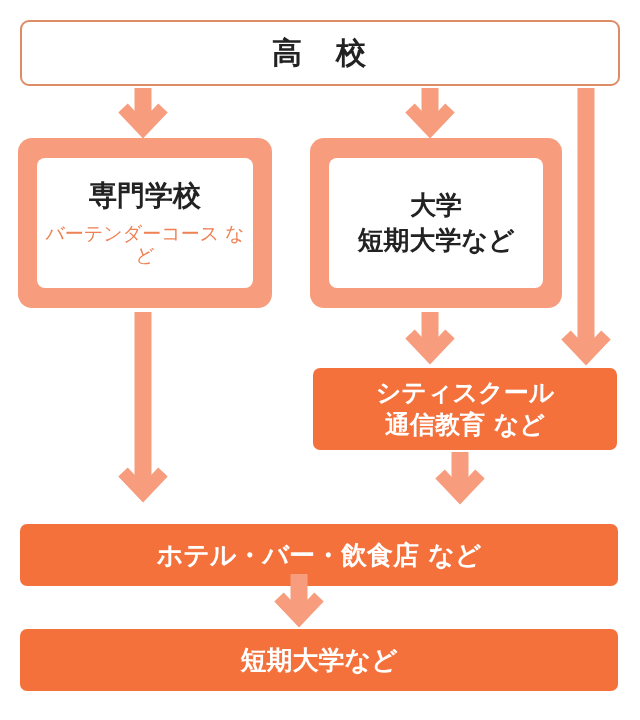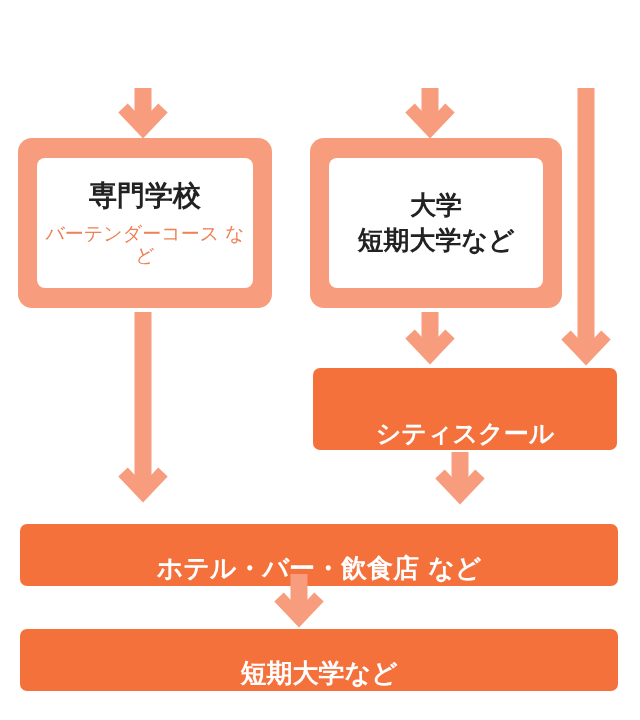--- a/index.html
+++ b/index.html
@@ -58,38 +58,41 @@
   .uni-line{
     font-size:26px;font-weight:bold;color:var(--ink);
     line-height:1.35;
   }
 
   
   .solid-box{
     background:var(--orange);
     border-radius:7px;
     display:flex;flex-direction:column;
-    align-items:center;justify-content:flex-end;
+    align-items:center;justify-content:center;
     text-align:center;
     color:#ffffff;font-weight:bold;
   }
   .city-box{left:313px;top:368px;width:304px;height:82px;font-size:25px;line-height:1.3;}
   .hotel-box{left:20px;top:524px;width:598px;height:62px;font-size:26px;}
   .bartender-box{left:20px;top:629px;width:598px;height:62px;font-size:26px;}
 
   
   .arrow{overflow:visible;display:block;}
   .a-shaft{fill:var(--salmon);}
   .a-head{fill:none;stroke:var(--salmon);stroke-width:13;stroke-linejoin:miter;}
 </style>
 </head>
 <body>
 
 <div class="canvas">
 
+  <div class="abs top-box">
+    <span>高　校</span>
+  </div>
 
   <svg class="abs arrow" style="left:118px;top:88px;" width="50" height="50" viewBox="0 0 50 50">
     <rect class="a-shaft" x="16.5" y="0" width="17" height="40"></rect>
     <path class="a-head" d="M5 20 L25 41 L45 20"></path>
   </svg>
 
   <svg class="abs arrow" style="left:405px;top:88px;" width="50" height="50" viewBox="0 0 50 50">
     <rect class="a-shaft" x="16.5" y="0" width="17" height="40"></rect>
     <path class="a-head" d="M5 20 L25 41 L45 20"></path>
   </svg>
@@ -118,20 +121,21 @@
     <path class="a-head" d="M5 160 L25 181 L45 160"></path>
   </svg>
 
   <svg class="abs arrow" style="left:405px;top:312px;" width="50" height="52" viewBox="0 0 50 52">
     <rect class="a-shaft" x="16.5" y="0" width="17" height="42"></rect>
     <path class="a-head" d="M5 22 L25 43 L45 22"></path>
   </svg>
 
   <div class="abs solid-box city-box">
     <div>シティスクール</div>
+    <div>通信教育 など</div>
   </div>
 
   <svg class="abs arrow" style="left:435px;top:452px;" width="50" height="52" viewBox="0 0 50 52">
     <rect class="a-shaft" x="16.5" y="0" width="17" height="42"></rect>
     <path class="a-head" d="M5 22 L25 43 L45 22"></path>
   </svg>
 
   <div class="abs solid-box hotel-box">
     <div>ホテル・バー・飲食店 など</div>
   </div>

